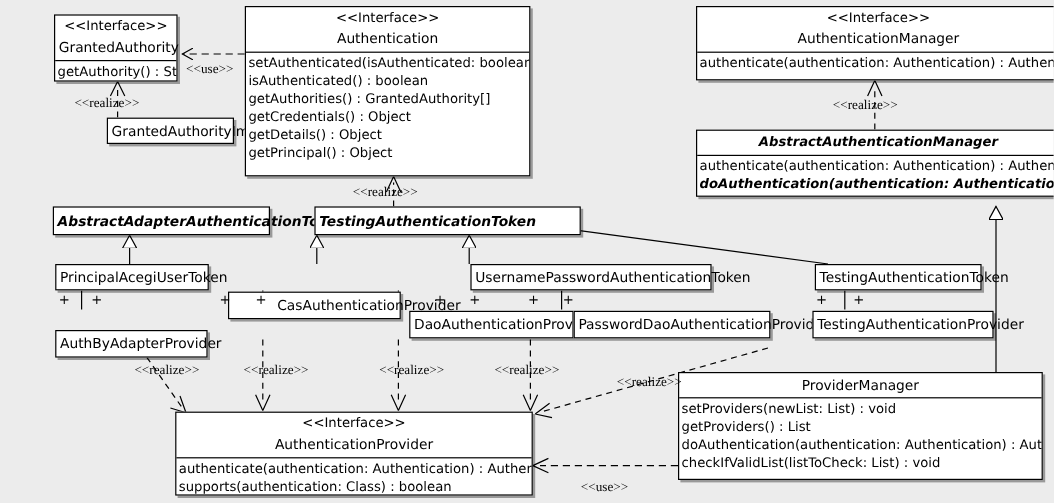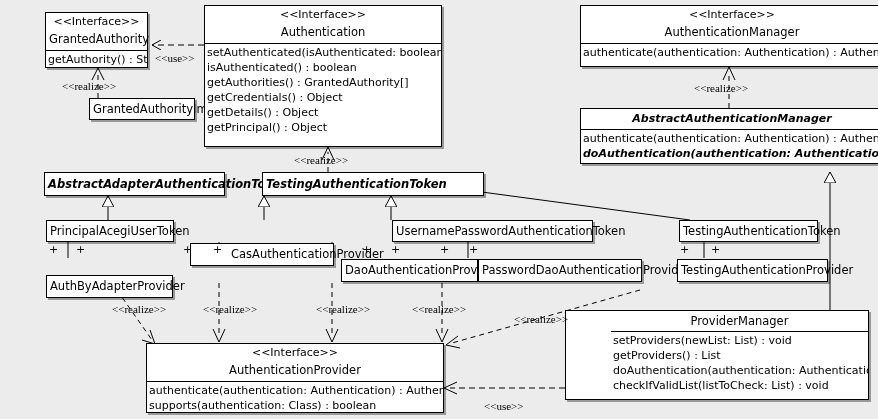--- a/index.html
+++ b/index.html
@@ -241,21 +241,21 @@
       <span class="stereo">&lt;&lt;Interface&gt;&gt;</span>
       <span class="cname">AuthenticationProvider</span>
     </div>
     <div class="sep"></div>
     <div class="ops">
       <span class="op">authenticate(authentication: Authentication) : Authentication</span>
       <span class="op">supports(authentication: Class) : boolean</span>
     </div>
   </div>
 
-  <div class="uml" style="left:565px;top:310px;width:304px;height:90px;padding-left:45px;">
+  <div class="uml" style="left:565px;top:310px;width:304px;height:90px;">
     <div class="hdr" style="padding-bottom:2px;">
       <span class="cname single" style="padding:2px 0 2px 0;">ProviderManager</span>
     </div>
     <div class="sep"></div>
     <div class="ops">
       <span class="op">setProviders(newList: List) : void</span>
       <span class="op">getProviders() : List</span>
       <span class="op">doAuthentication(authentication: Authentication) : Authentication</span>
       <span class="op">checkIfValidList(listToCheck: List) : void</span>
     </div>

